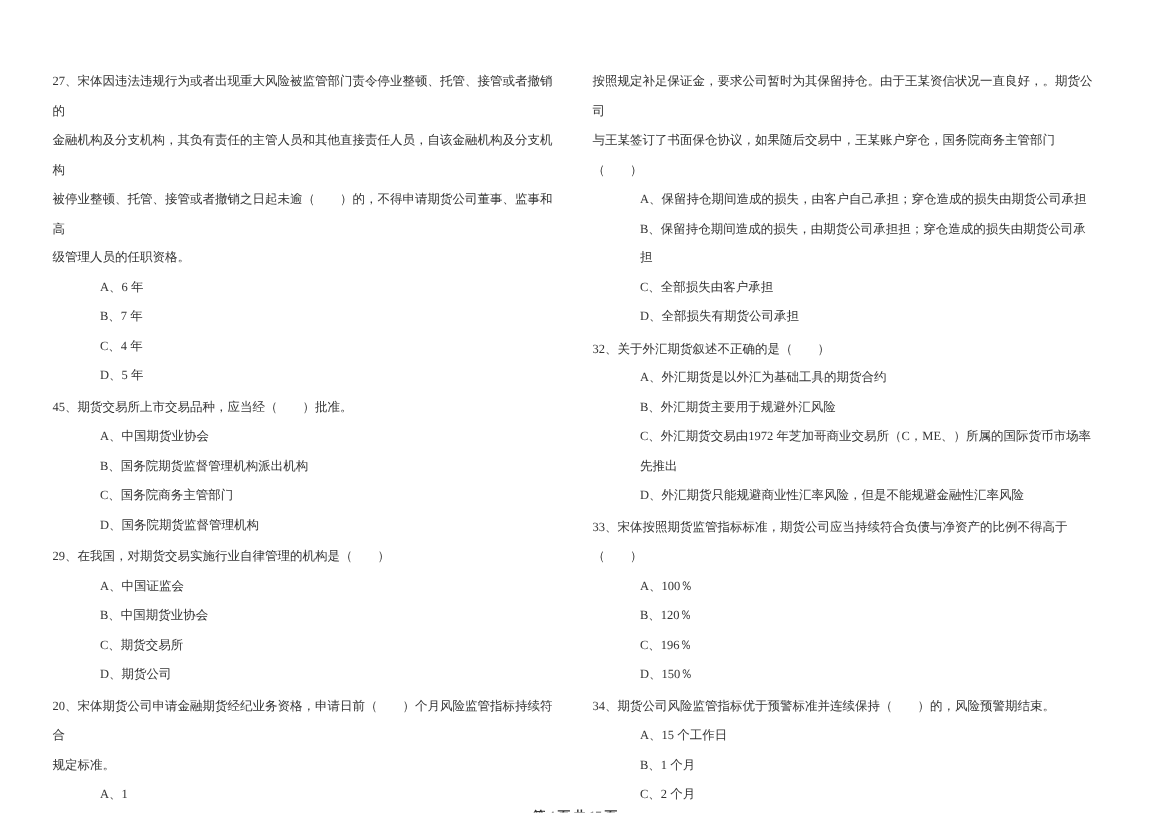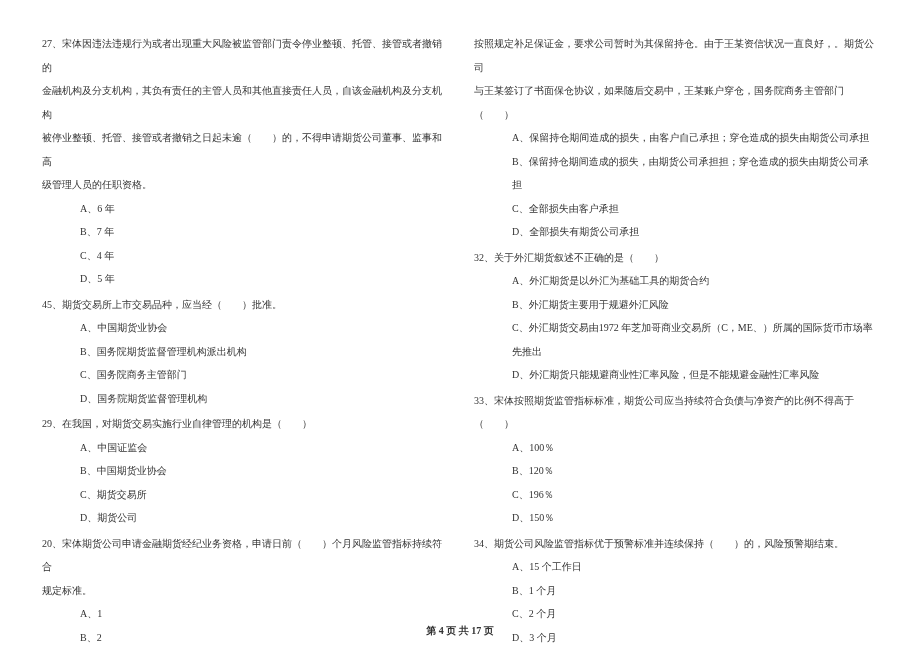--- a/index.html
+++ b/index.html
@@ -10,20 +10,21 @@
       font-family: "SimSun", "宋体", serif;
       font-size: 10px;
       color: #333;
       overflow: hidden;
     }
     .page {
       display: flex;
       width: 100%;
       height: 620px;
       padding: 30px 28px 0 28px;
+      margin-top: 22px;
     }
     .col {
       width: 50%;
       padding: 0 14px;
       line-height: 2.35;
     }
     .question { margin-top: 2px; }
     .options { padding-left: 38px; }
     .opt { display: block; }
     .footer {

